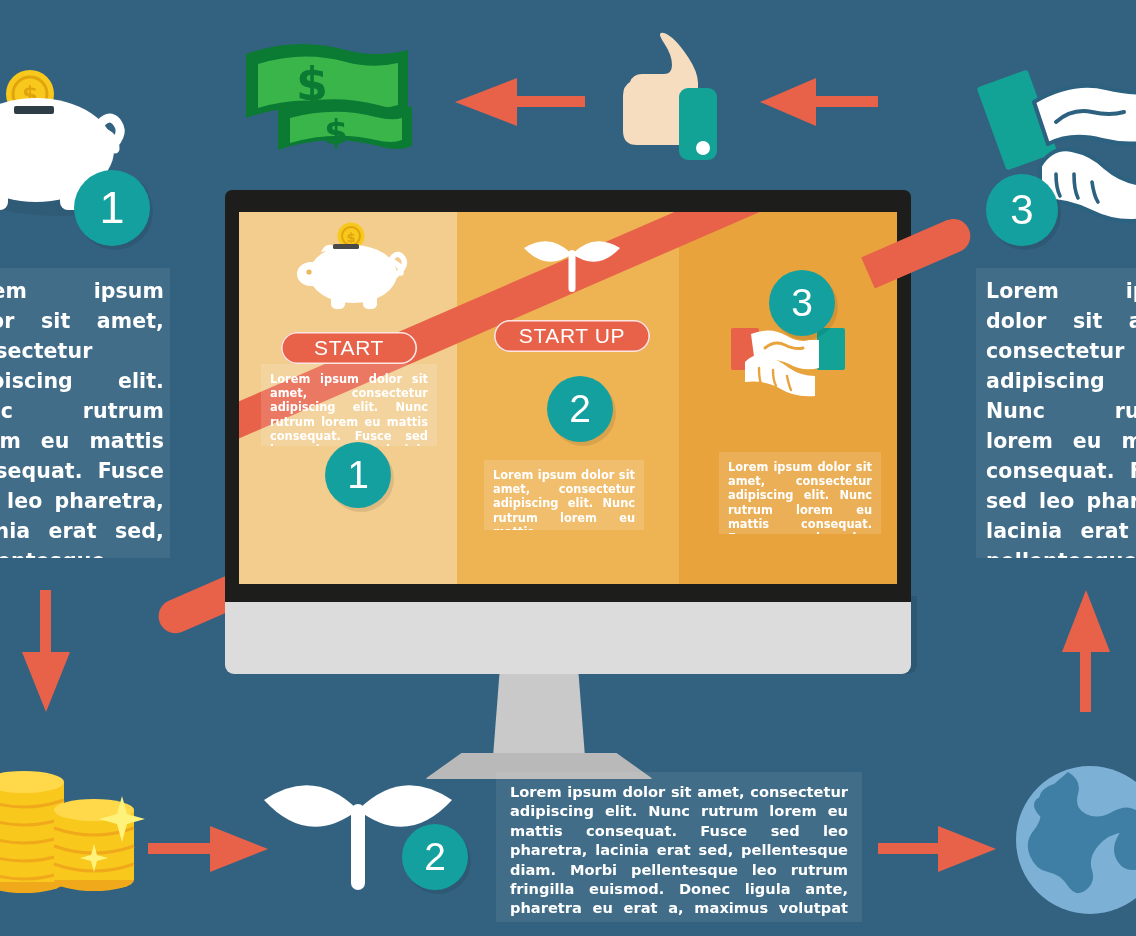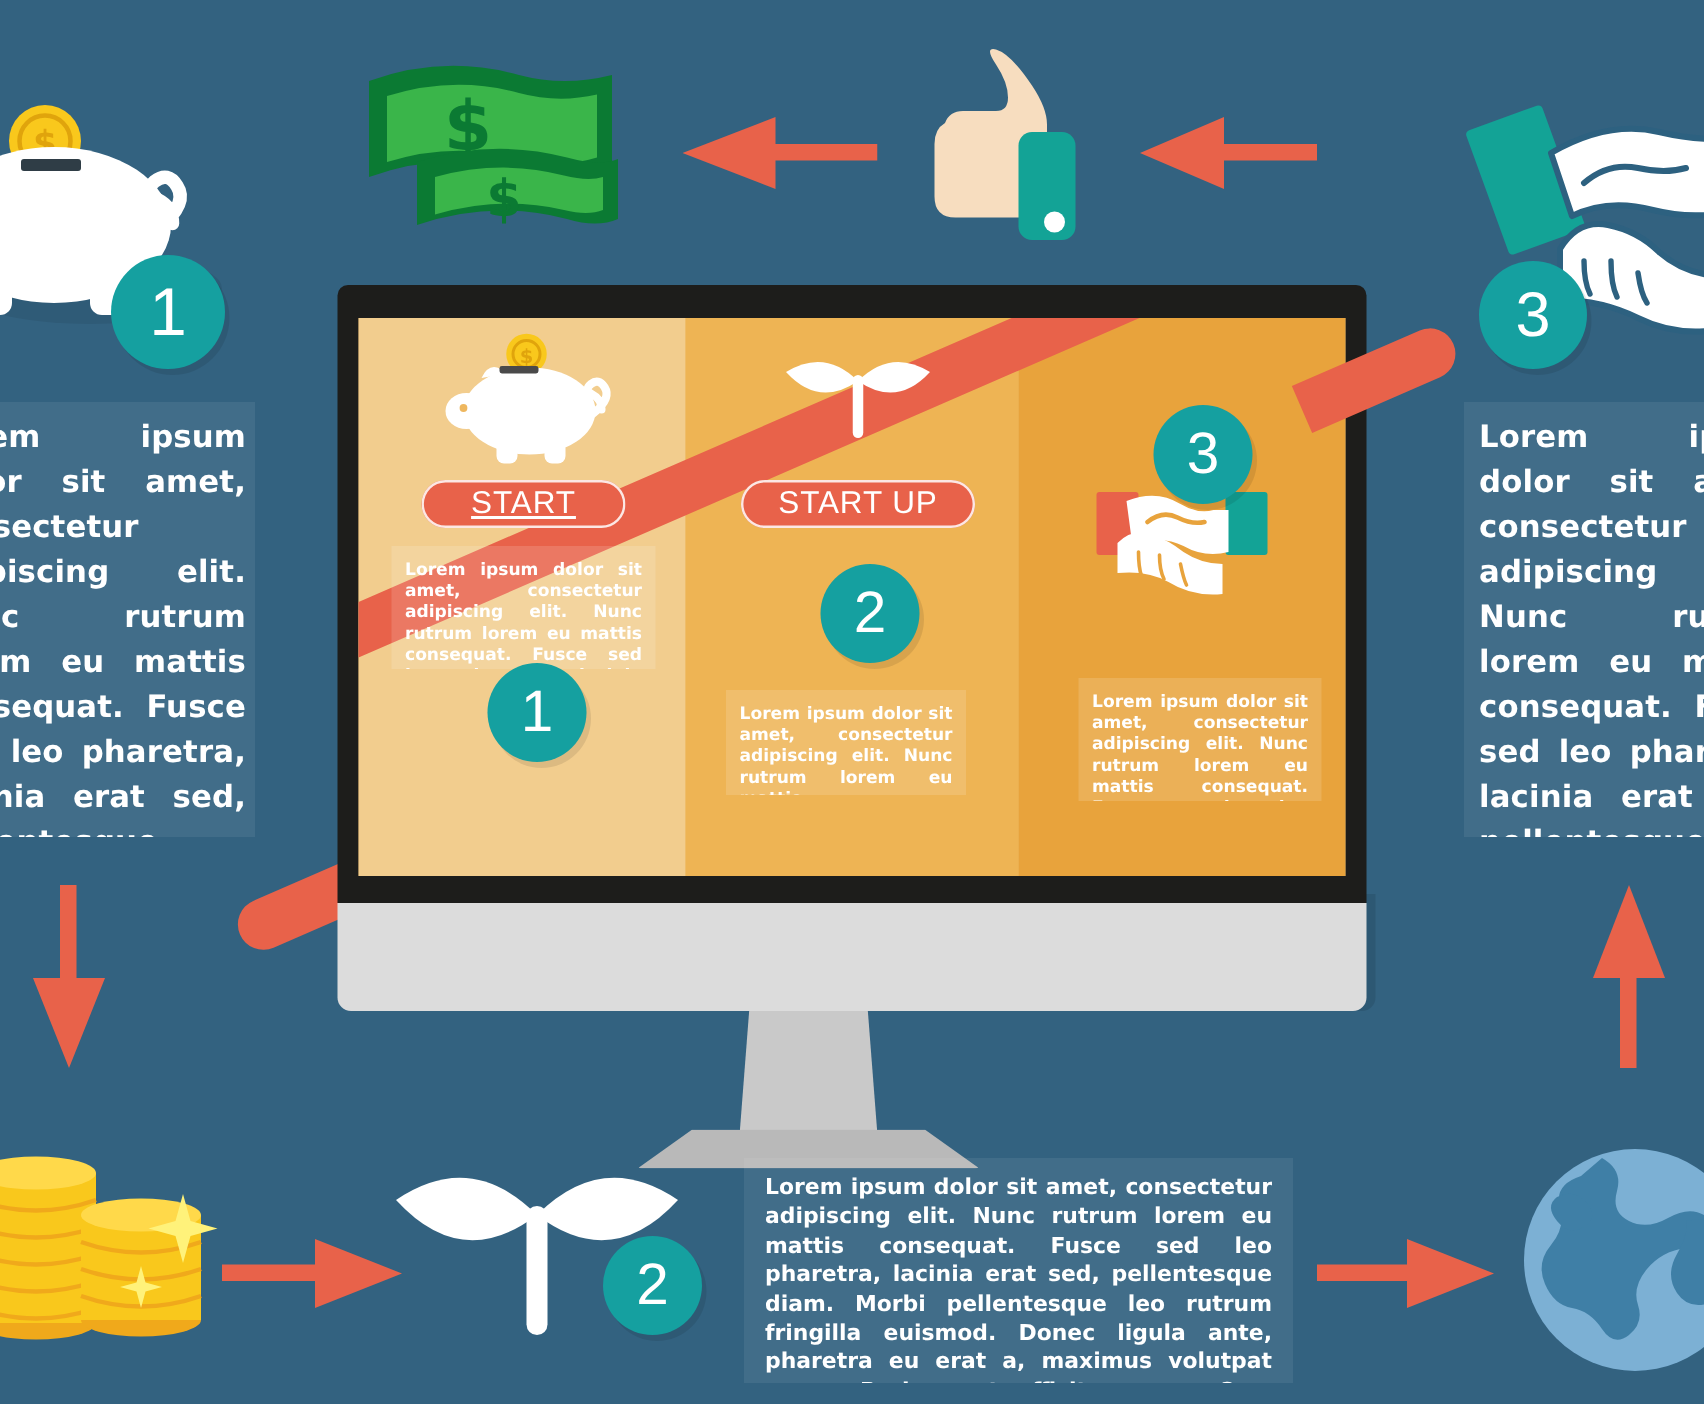--- a/index.html
+++ b/index.html
@@ -245,21 +245,21 @@
             <ellipse cx="62" cy="52" rx="44" ry="29" fill="#ffffff"></ellipse>
             <ellipse cx="20" cy="52" rx="14" ry="12" fill="#ffffff"></ellipse>
             <circle cx="18" cy="50" r="2.6" fill="#eeb75f"></circle>
             <path d="M30 30 q6 -13 17 -3 z" fill="#ffffff"></path>
             <rect x="42" y="22" width="26" height="5" rx="1.6" fill="#4a4a4a"></rect>
             <rect x="40" y="72" width="14" height="15" rx="5" fill="#ffffff"></rect>
             <rect x="72" y="72" width="14" height="15" rx="5" fill="#ffffff"></rect>
             <path d="M104 54 q13 -10 8 -18 q-4 -6 -9 -2 q-5 4 1 7 q6 3 6 10" fill="none" stroke="#ffffff" stroke-width="5.4" stroke-linecap="round"></path>
           </svg>
         </div>
-        <div class="pill" style="left:42px;top:108px;width:136px;text-decoration:underline;">START</div>
+        <div class="pill" style="left:42px;top:120px;width:136px;">START</div>
         <div class="copybox" style="left:22px;top:152px;width:176px;height:82px;">Lorem ipsum dolor sit amet, consectetur adipiscing elit. Nunc rutrum lorem eu mattis consequat. Fusce sed leo pharetra, lacinia erat sed,</div>
 
         <div class="ico" style="left:281px;top:14px;width:104px;height:66px;">
           <svg width="104" height="66" viewBox="0 0 104 66">
             <path d="M52 28 q-22 -22 -48 -6 q22 24 48 6 z" fill="#ffffff"></path>
             <path d="M52 28 q22 -22 48 -6 q-22 24 -48 6 z" fill="#ffffff"></path>
             <rect x="48.5" y="24" width="7" height="42" rx="3.5" fill="#ffffff"></rect>
           </svg>
         </div>
         <div class="pill" style="left:255px;top:108px;width:156px;">START UP</div>

